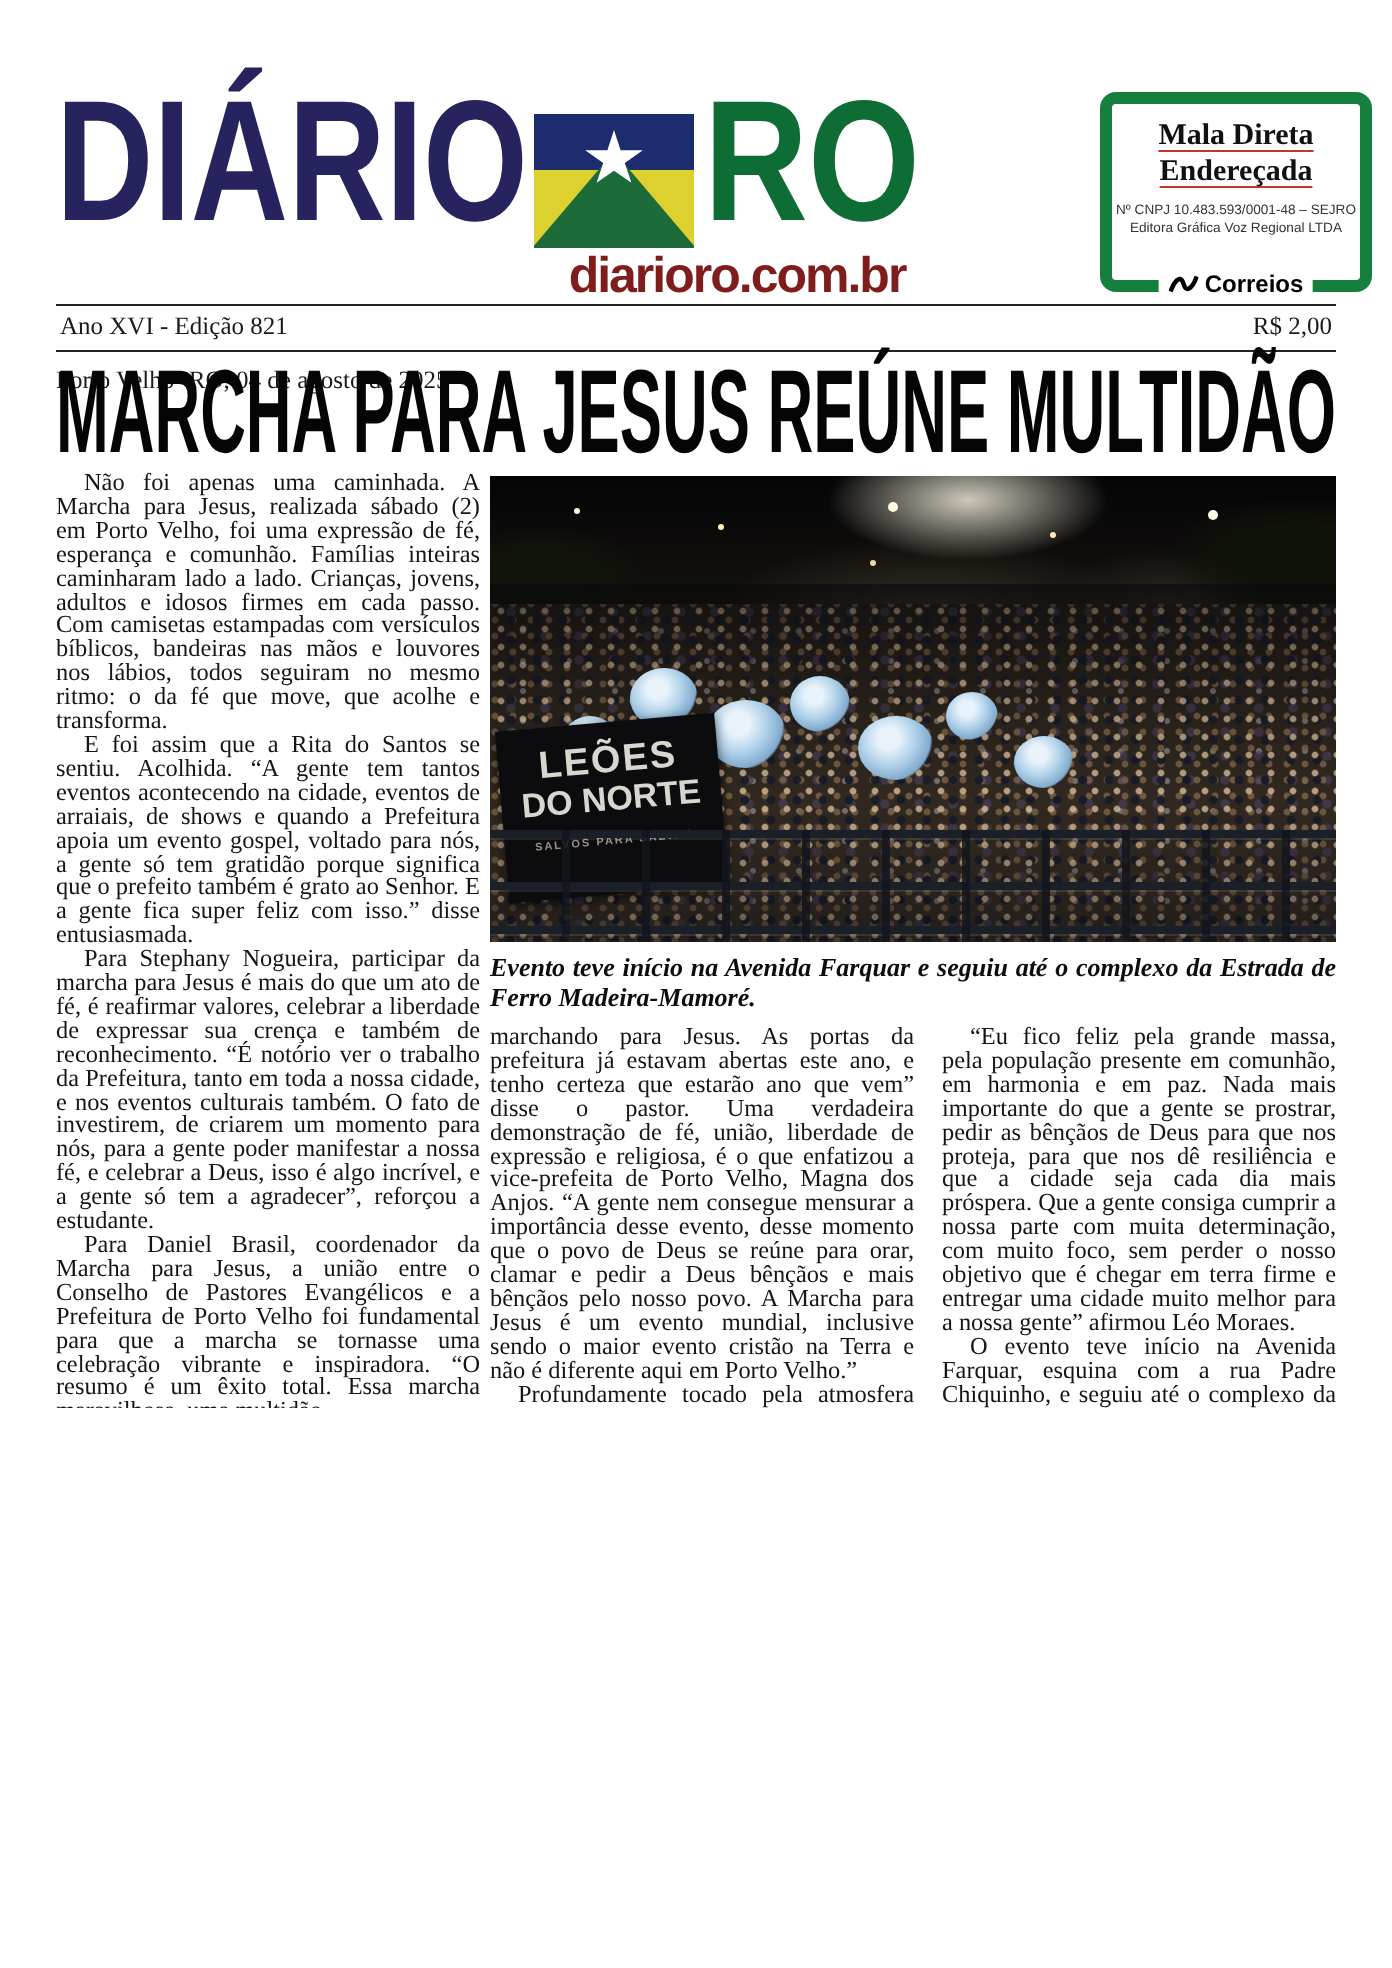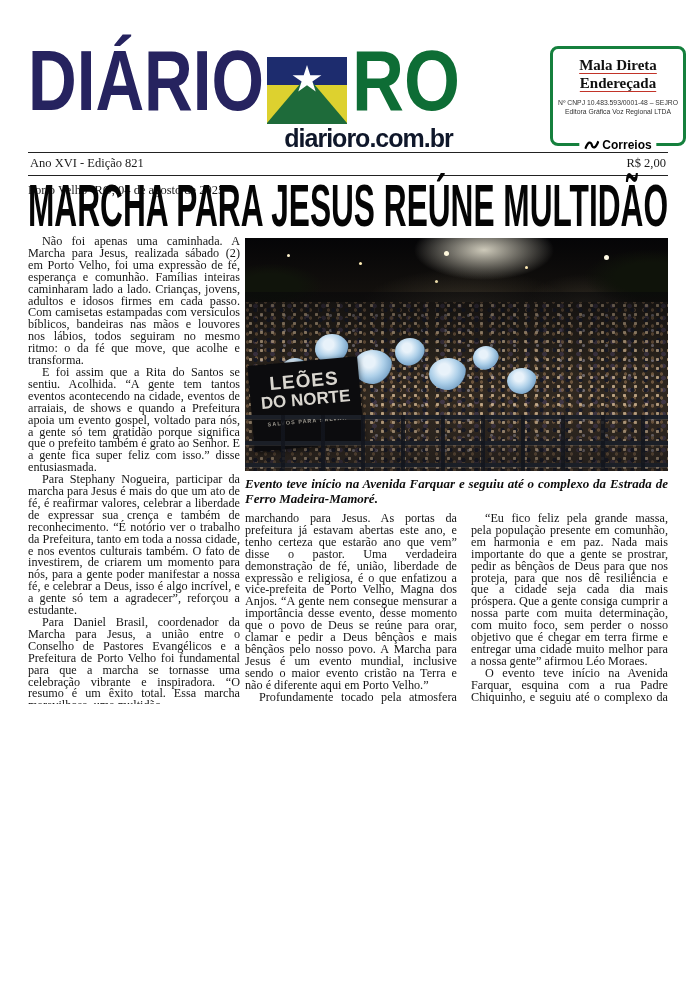--- a/index.html
+++ b/index.html
@@ -10,22 +10,22 @@
   .masthead{position:absolute;left:28px;top:36px;width:640px;height:118px;}
   .logo-svg{position:absolute;overflow:visible;}
   .flag{position:absolute;left:239px;top:21px;width:80px;height:67px;overflow:hidden;
         background:linear-gradient(#1d2c6e 0 42%,#ddd12f 42% 100%);}
   .flag .tri{position:absolute;left:0;top:0;width:100%;height:100%;background:#1e6b3a;
         clip-path:polygon(50% 28%,104% 104%,-4% 104%);}
   .flag .star{position:absolute;left:50%;top:12%;width:30px;height:29px;margin-left:-15px;background:#fff;
         clip-path:polygon(50% 0%,61% 35%,98% 35%,68% 57%,79% 91%,50% 70%,21% 91%,32% 57%,2% 35%,39% 35%);}
   .site{position:absolute;left:233px;top:88px;width:215px;text-align:center;
         font-family:"Liberation Sans",sans-serif;font-weight:bold;font-size:25px;
-        letter-spacing:-1px;color:#0f172a;}
-  .mailbox{position:absolute;left:522px;top:10px;width:136px;height:100px;border:3px solid #15803d;
+        letter-spacing:-1px;color:#7f1d1d;}
+  .mailbox{position:absolute;left:522px;top:10px;width:136px;height:100px;border:6px solid #15803d;
         border-radius:8px;text-align:center;padding-top:7px;box-sizing:border-box;}
   .mailbox .mb-line{font-family:"Liberation Serif",serif;font-weight:bold;font-size:15px;line-height:18px;
         text-decoration:underline;text-decoration-color:#c23328;text-decoration-thickness:1px;text-underline-offset:3px;}
   .mailbox .mb-small{font-size:6.8px;line-height:8.5px;color:#333;margin-top:7px;font-family:"Liberation Sans",sans-serif;}
   .mailbox .correios{position:absolute;left:50%;bottom:-9px;transform:translateX(-50%);
         background:#fff;padding:0 5px;white-space:nowrap;font-family:"Liberation Sans",sans-serif;
         font-weight:bold;font-size:12px;color:#000;display:flex;align-items:center;gap:3px;}
 
   
   .topbar{position:absolute;left:28px;top:152px;width:640px;border-top:1.5px solid #222;

